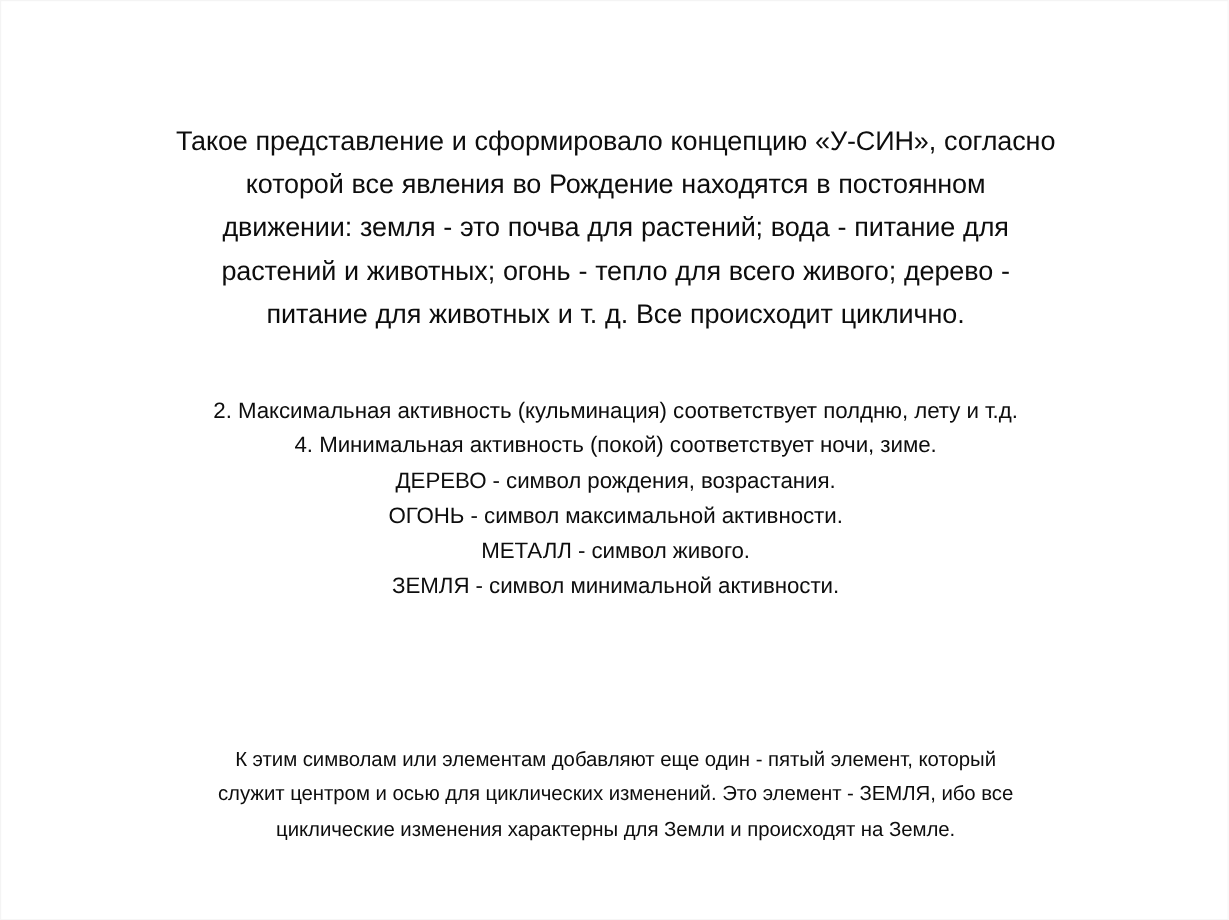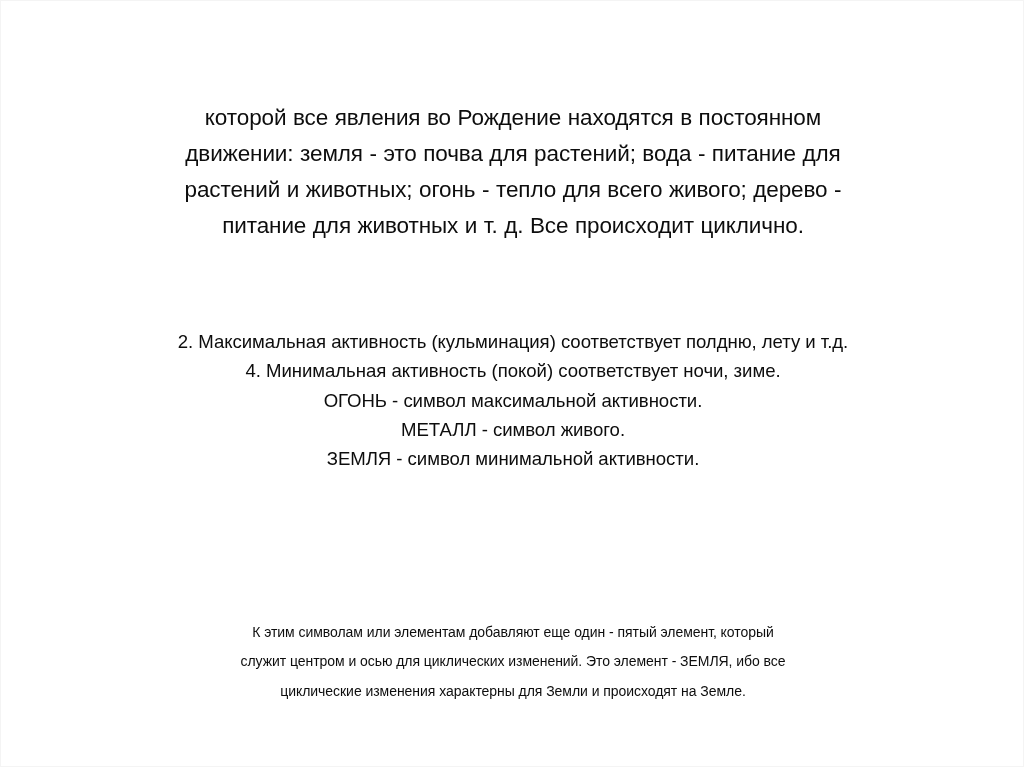--- a/index.html
+++ b/index.html
@@ -70,46 +70,48 @@
   }
 
   
   .block-closing {
     position: absolute;
     left: 76px;
     top: 617px;
     width: 872px;
     text-align: center;
     color: #0d0d0d;
-    font-size: 14px;
+    font-size: 17px;
     line-height: 29.3px;
     letter-spacing: -0.05px;
   }
 
   .closing-line {
     margin: 0;
     white-space: nowrap;
   }
 </style>
 </head>
 <body>
 
 <div class="slide">
   <div class="content-area">
 
     <div class="block-intro">
+      <p>Такое представление и сформировало концепцию «У-СИН», согласно</p>
       <p>которой все явления во Рождение находятся в постоянном</p>
       <p>движении: земля - это почва для растений; вода - питание для</p>
       <p>растений и животных; огонь - тепло для всего живого; дерево -</p>
       <p>питание для животных и т. д.  Все происходит циклично.</p>
     </div>
 
     <div class="block-body">
       <p class="body-line">2. Максимальная активность (кульминация) соответствует полдню, лету и т.д.</p>
       <p class="body-line">4. Минимальная активность (покой) соответствует ночи, зиме.</p>
+      <p class="body-line">ДЕРЕВО - символ рождения, возрастания.</p>
       <p class="body-line">ОГОНЬ - символ максимальной активности.</p>
       <p class="body-line">МЕТАЛЛ - символ живого.</p>
       <p class="body-line">ЗЕМЛЯ - символ минимальной активности.</p>
     </div>
 
     <div class="block-closing">
       <p class="closing-line">К этим символам или элементам добавляют еще один - пятый элемент, который</p>
       <p class="closing-line">служит центром и осью для циклических изменений. Это элемент - ЗЕМЛЯ, ибо все</p>
       <p class="closing-line">циклические изменения характерны для Земли и происходят на Земле.</p>
     </div>

